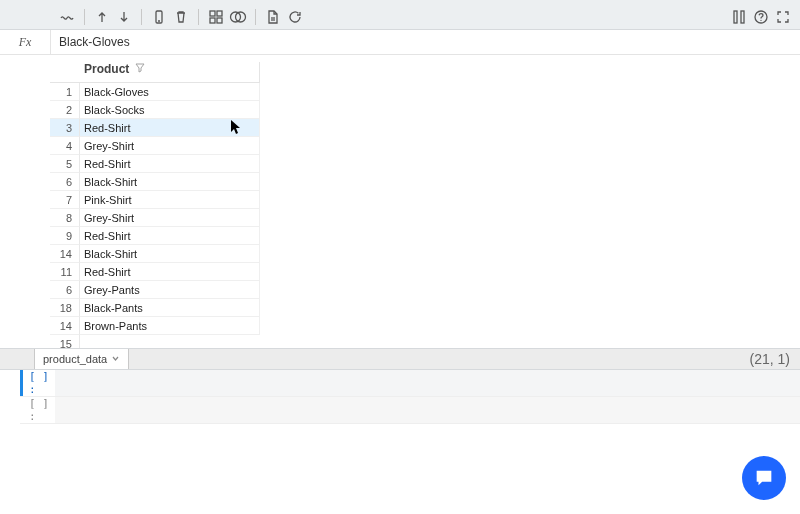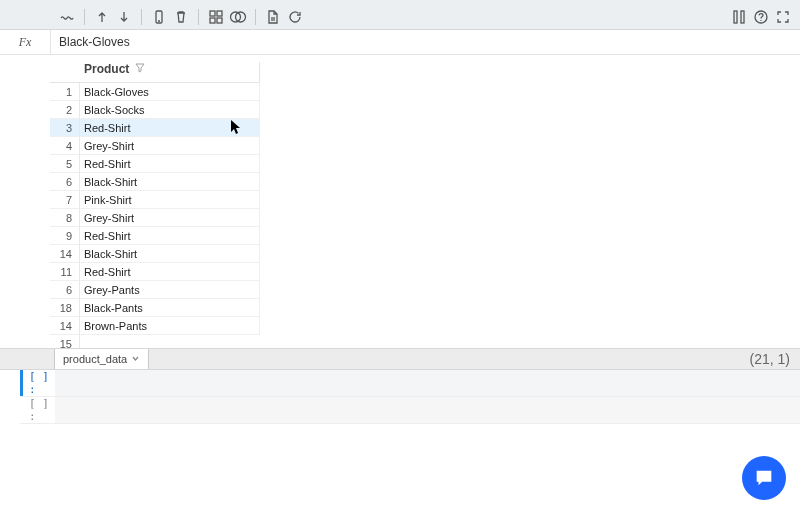--- a/index.html
+++ b/index.html
@@ -26,21 +26,21 @@
   .rownums .hdr{border-right:none;}
   .cells{width:180px;}
   .cells .hdr{justify-content:flex-start;padding-left:4px;gap:6px;font-weight:bold;color:#444;}
   .row{height:17px;display:flex;align-items:center;border-bottom:1px solid #efefef;}
   .rownums .row{justify-content:flex-end;padding-right:7px;color:#555;font-size:11px;border-right:1px solid #e8e8e8;}
   .cells .row{padding-left:4px;font-size:11px;color:#222;border-right:1px solid #efefef;}
   .row.sel{background:#e3f2fd;}
   .row.sel.num{background:#e3f2fd;}
   .cursor{position:absolute;left:230px;top:64px;pointer-events:none;}
   
-  .tabbar{height:20px;background:#ececec;border-top:1px solid #d6d9dc;border-bottom:1px solid #d6d9dc;display:flex;align-items:stretch;padding-left:54px;position:relative;}
+  .tabbar{height:20px;background:#ececec;border-top:1px solid #d6d9dc;border-bottom:1px solid #d6d9dc;display:flex;align-items:stretch;padding-left:34px;position:relative;}
   .sheet-tab{background:#fff;border:1px solid #c9c9c9;border-bottom:none;border-top:none;padding:0 8px;display:flex;align-items:center;gap:4px;font-size:11px;color:#4a6;color:#1a7f5a;}
   .sheet-tab span.name{color:#444;}
   .sheet-tab .dd svg{stroke:#888;}
   .dims{position:absolute;right:10px;top:0;height:100%;display:flex;align-items:center;font-size:14px;color:#666;}
   
   .console{padding-left:20px;}
   .crow{display:flex;align-items:stretch;min-height:21px;border-bottom:1px solid #eee;}
   .crow.active .bar{background:#1e88e5;}
   .bar{width:3px;background:transparent;margin-right:6px;}
   .prompt{width:26px;font-family:monospace;font-size:11px;color:#888;display:flex;align-items:center;}

